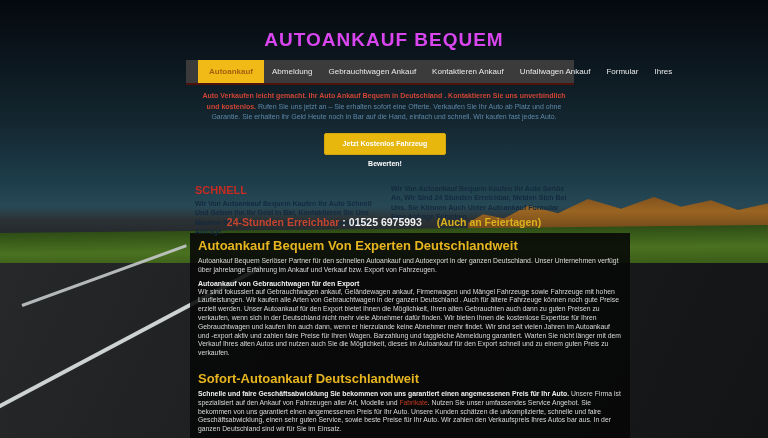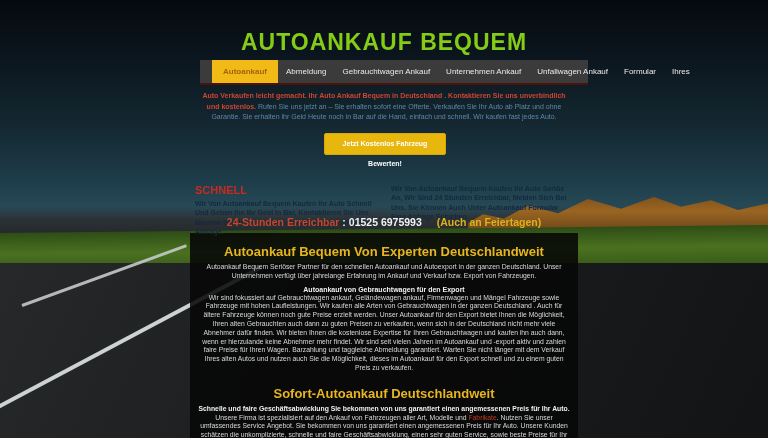--- a/index.html
+++ b/index.html
@@ -47,25 +47,25 @@
     background: #cdd2d3; transform: rotate(-28deg); transform-origin: left center;
   }
   .road-line-edge {
     position: absolute; left: 22px; top: 304px; width: 175px; height: 3px;
     background: #c4c9ca; transform: rotate(-20deg); transform-origin: left center;
     opacity: 0.9;
   }
   
   .site-title {
     position: absolute; top: 29px; left: 0; width: 100%;
-    text-align: center; color: #84cc16; font-size: 23px; font-weight: bold;
+    text-align: center; color: #d946ef; font-size: 19px; font-weight: bold;
     letter-spacing: 1px; z-index: 5;
   }
   .nav {
-    position: absolute; left: 200px; top: 60px; width: 388px; height: 25px;
+    position: absolute; left: 186px; top: 60px; width: 388px; height: 25px;
     background: #3b3b3b; border-bottom: 2px solid #4d130b;
     display: flex; align-items: flex-start; padding-left: 12px; z-index: 5;
   }
   .nav-item {
     font-size: 8px; color: #e9e9e9; padding: 0 8px; line-height: 23px;
     white-space: nowrap; cursor: pointer;
   }
   .nav-item.active {
     background: #f1ba16; color: #a8600f; font-weight: bold; padding: 0 11px;
   }
@@ -95,22 +95,22 @@
   
   .hotline {
     position: absolute; top: 216px; left: 0; width: 100%; text-align: center;
     font-size: 10.5px; font-weight: bold; z-index: 5;
   }
   .hotline .red { color: #c6452c; }
   .hotline .white { color: #f2f2f2; }
   .hotline .yellow { color: #ddb11c; margin-left: 12px; }
   
   .main-panel {
-    position: absolute; left: 190px; top: 233px; width: 388px; height: 205px;
-    background: rgba(7,7,7,0.88); z-index: 4; padding: 9px 8px; overflow: hidden; text-align: center;
+    position: absolute; left: 190px; top: 233px; width: 440px; height: 205px;
+    background: rgba(7,7,7,0.88); z-index: 4; padding: 3px 8px; overflow: hidden;
   }
   .main-panel h2 {
     color: #e7b51f; font-size: 13px; font-weight: bold;
     margin: 2px 0 4px 0;
   }
   .main-panel p {
     color: #d9d9d9; font-size: 6.8px; line-height: 8.8px; margin-bottom: 4px;
   }
   .main-panel .subhead {
     color: #f0f0f0; font-weight: bold; font-size: 7px; margin: 5px 0 1px 0;
@@ -130,21 +130,21 @@
 <div class="bg-road"></div>
 <div class="road-line-long"></div>
 <div class="road-line-edge"></div>
 
 <div class="site-title">AUTOANKAUF BEQUEM</div>
 
 <div class="nav">
   <div class="nav-item active">Autoankauf</div>
   <div class="nav-item">Abmeldung</div>
   <div class="nav-item">Gebrauchtwagen Ankauf</div>
-  <div class="nav-item">Unternehmen Ankauf</div>
+  <div class="nav-item">Kontaktieren Ankauf</div>
   <div class="nav-item">Unfallwagen Ankauf</div>
   <div class="nav-item">Formular</div>
   <div class="nav-item">Ihres</div>
 </div>
 
 <div class="intro">
   <span class="red">Auto Verkaufen leicht gemacht. Ihr Auto Ankauf Bequem in Deutschland . Kontaktieren Sie uns unverbindlich und kostenlos.</span>
   <span class="blue"> Rufen Sie uns jetzt an – Sie erhalten sofort eine Offerte. Verkaufen Sie Ihr Auto ab Platz und ohne Garantie. Sie erhalten ihr Geld Heute noch in Bar auf die Hand, einfach und schnell. Wir kaufen fast jedes Auto.</span>
 </div>
 

